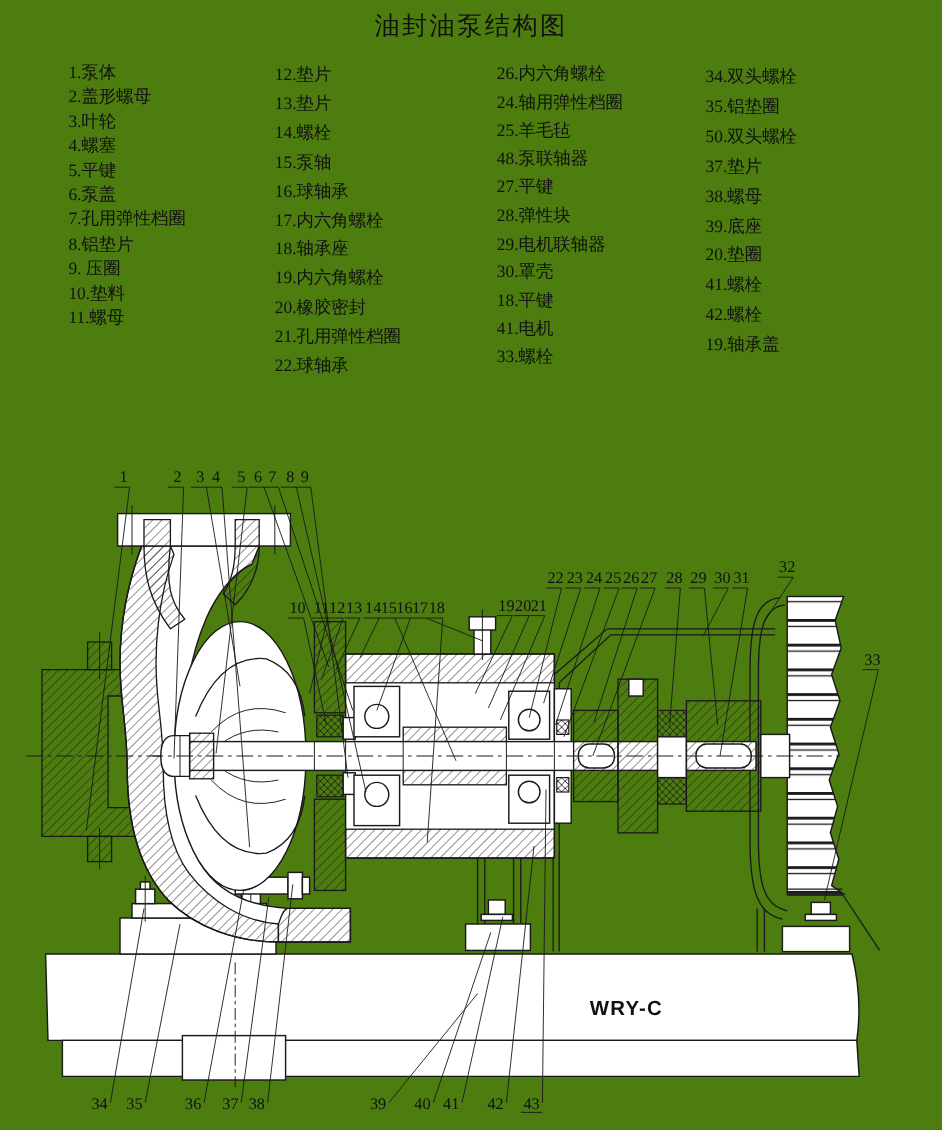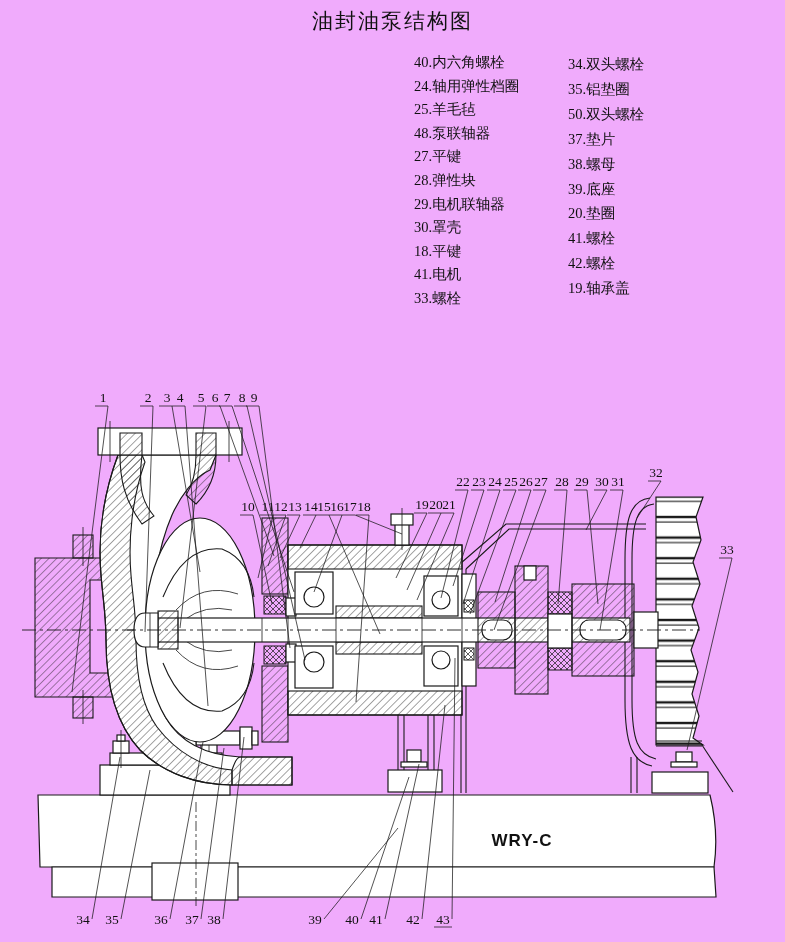--- a/index.html
+++ b/index.html
@@ -1,44 +1,70 @@
 <!DOCTYPE html>
 <html><head>
 <meta charset="utf-8">
 <style>
   html,body{margin:0;padding:0;background:#fff;}
-  .page{position:relative;width:785px;height:942px;background:#f0abfc;overflow:hidden;
+  .page{position:relative;width:785px;height:942px;background:#4d7c0f;overflow:hidden;
         font-family:"Liberation Serif","DejaVu Serif",serif;color:#111;}
   .title{position:absolute;top:7px;left:0;width:100%;text-align:center;
          font-size:21px;letter-spacing:2px;}
   .parts-col{position:absolute;font-size:14.5px;white-space:nowrap;}
   #col1{left:57px;top:51px;line-height:20.4px;}
   #col2{left:229px;top:51px;line-height:24.2px;}
   #col3{left:414px;top:51px;line-height:23.6px;}
-  #col4{left:568px;top:52px;line-height:24.9px;}
+  #col4{left:588px;top:52px;line-height:24.9px;}
   svg{position:absolute;left:0;top:0;}
   svg *{vector-effect:none;}
   .ol{fill:#fff;stroke:#1a1a1a;stroke-width:1.2;}
   .h{fill:url(#h);stroke:#1a1a1a;stroke-width:1.1;}
   .xh{fill:url(#xh);stroke:#1a1a1a;stroke-width:1;}
   .ln{stroke:#1a1a1a;stroke-width:1.1;fill:none;}
   .thin{stroke:#1a1a1a;stroke-width:0.8;fill:none;}
   .callout-num{font-family:"Liberation Serif","DejaVu Serif",serif;font-size:13.5px;fill:#111;}
   .model{font-family:"Liberation Sans","DejaVu Sans",sans-serif;font-weight:bold;
          font-size:17px;letter-spacing:1px;fill:#111;}
 </style>
 </head>
 <body>
 
 <div class="page">
 
   <div class="title">油封油泵结构图</div>
 
+  <div class="parts-col" id="col1">
+      <div>1.泵体</div>
+      <div>2.盖形螺母</div>
+      <div>3.叶轮</div>
+      <div>4.螺塞</div>
+      <div>5.平键</div>
+      <div>6.泵盖</div>
+      <div>7.孔用弹性档圈</div>
+      <div>8.铝垫片</div>
+      <div>9. 压圈</div>
+      <div>10.垫料</div>
+      <div>11.螺母</div>
+    </div>
+  <div class="parts-col" id="col2">
+      <div>12.垫片</div>
+      <div>13.垫片</div>
+      <div>14.螺栓</div>
+      <div>15.泵轴</div>
+      <div>16.球轴承</div>
+      <div>17.内六角螺栓</div>
+      <div>18.轴承座</div>
+      <div>19.内六角螺栓</div>
+      <div>20.橡胶密封</div>
+      <div>21.孔用弹性档圈</div>
+      <div>22.球轴承</div>
+    </div>
   <div class="parts-col" id="col3">
-      <div>40.内六角螺栓</div>
+      <div>26.内六角螺栓</div>
       <div>24.轴用弹性档圈</div>
       <div>25.羊毛毡</div>
       <div>48.泵联轴器</div>
       <div>27.平键</div>
       <div>28.弹性块</div>
       <div>29.电机联轴器</div>
       <div>30.罩壳</div>
       <div>18.平键</div>
       <div>41.电机</div>
       <div>33.螺栓</div>

